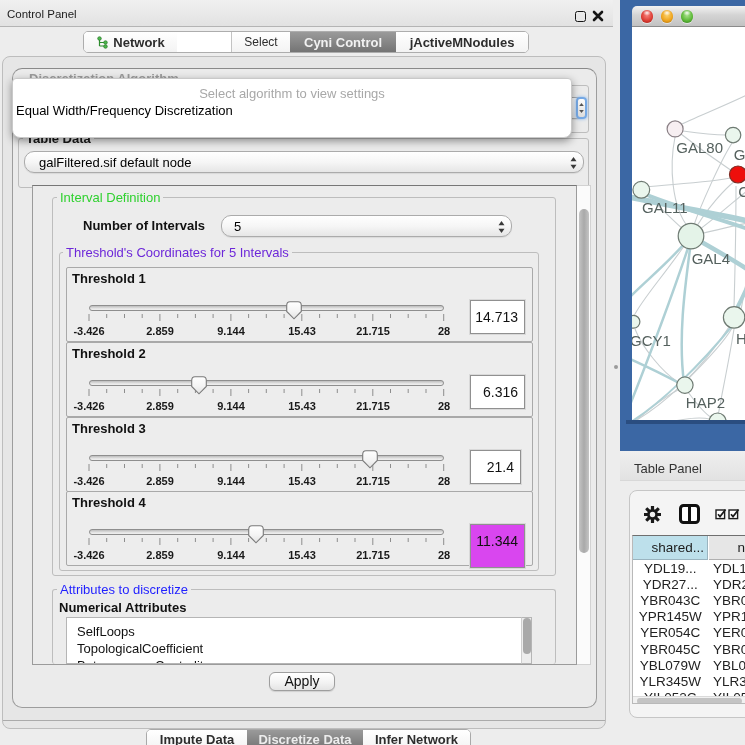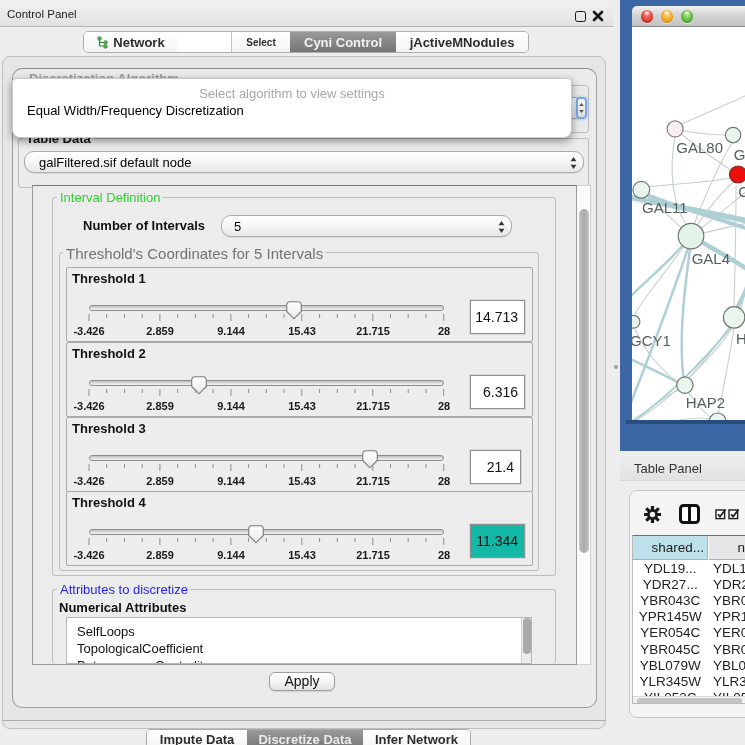--- a/index.html
+++ b/index.html
@@ -18,21 +18,21 @@
   </svg>
 
 <div class="abs" style="left:83px;top:31px;height:22px;border:1px solid #adadad;border-radius:5px;overflow:hidden;display:flex;background:#fff;">
     <div style="width:93px;background:linear-gradient(#ffffff,#f3f3f3);color:#2d2d2d;display:flex;align-items:center;justify-content:center;font-size:13px;font-weight:600;white-space:nowrap;"><svg width="13" height="13" viewBox="0 0 13 13" style="margin-right:4px;">
         <path d="M3.5 3 L3.5 10 M3.5 6.5 L9 6.5 M3.5 10 L9 10" stroke="#2e8b2e" stroke-width="1.2" fill="none"></path>
         <circle cx="3.5" cy="2.5" r="1.8" fill="#4db84d" stroke="#2a7a2a" stroke-width="0.7"></circle>
         <circle cx="9.5" cy="6.5" r="1.8" fill="#4db84d" stroke="#2a7a2a" stroke-width="0.7"></circle>
         <circle cx="9.5" cy="10.5" r="1.8" fill="#4db84d" stroke="#2a7a2a" stroke-width="0.7"></circle>
       </svg>Network</div>
     <div style="width:54px;background:linear-gradient(#ffffff,#f3f3f3);color:#2d2d2d;border-left:1px solid #c3c3c3;display:flex;align-items:center;justify-content:center;font-size:13px;font-weight:600;white-space:nowrap;margin-top:36px;">Style</div>
-    <div style="width:59px;background:linear-gradient(#ffffff,#f3f3f3);color:#2d2d2d;border-left:1px solid #c3c3c3;display:flex;align-items:center;justify-content:center;font-size:10px;font-weight:700;white-space:nowrap;">Select</div>
+    <div style="width:59px;background:linear-gradient(#ffffff,#f3f3f3);color:#2d2d2d;border-left:1px solid #c3c3c3;display:flex;align-items:center;justify-content:center;font-size:12px;font-weight:400;white-space:nowrap;">Select</div>
     <div style="width:106px;background:linear-gradient(#9a9a9a,#747474);color:#f2f2f2;display:flex;align-items:center;justify-content:center;font-size:13px;font-weight:600;white-space:nowrap;">Cyni Control</div>
     <div style="width:132px;background:linear-gradient(#ffffff,#f3f3f3);color:#2d2d2d;display:flex;align-items:center;justify-content:center;font-size:13px;font-weight:600;white-space:nowrap;">jActiveMNodules</div>
   </div>
 
 <div class="abs" style="left:2px;top:56px;width:604px;height:673px;background:#e6e6e6;border:1px solid #bdbdbd;border-radius:8px;"></div>
 <div class="abs" style="left:12px;top:68px;width:585px;height:640px;background:#ebebeb;border:1px solid #9d9d9d;border-top-color:#8a8a8a;border-radius:10px;"></div>
 
 <div class="abs" style="left:21px;top:85px;width:568px;height:48px;border:1px solid #bdbdbd;border-radius:3px;"></div>
 <div class="abs" style="left:26px;top:71px;font-size:13px;font-weight:bold;color:#9c9c9c;background:#ebebeb;padding:0 3px;">Discretization Algorithm</div>
 <div class="combo" style="left:26px;top:97px;width:560px;height:22px;"></div>
@@ -59,21 +59,21 @@
 <div class="abs" style="left:52px;top:197px;width:504px;height:379px;border:1px solid #bdbdbd;border-radius:3px;"></div>
 <div class="abs" style="left:57px;top:190px;font-size:13px;color:#2fd12f;background:#ececec;padding:0 3px;">Interval Definition</div>
 <div class="abs" style="left:83px;top:218px;font-size:13px;font-weight:bold;color:#111;">Number of Intervals</div>
 <div class="combo" style="left:221px;top:215px;width:291px;height:22px;line-height:21px;padding-left:12px;">5
   <svg width="7" height="12" viewBox="0 0 7 12" style="position:absolute;right:6px;top:5px;">
       <path d="M3.5 0 L6.5 4.2 L0.5 4.2 Z" fill="#3a3a3a"></path>
       <path d="M3.5 12 L6.5 7.8 L0.5 7.8 Z" fill="#3a3a3a"></path>
     </svg>
 </div>
 <div class="abs" style="left:59px;top:252px;width:480px;height:319px;border:1px solid #bdbdbd;border-radius:3px;"></div>
-<div class="abs" style="left:63px;top:245px;font-size:15px;color:#737373;background:#ececec;padding:0 3px;">Threshold's Coordinates for 5 Intervals</div>
+<div class="abs" style="left:63px;top:245px;font-size:13px;color:#6d28d9;background:#ececec;padding:0 3px;">Threshold's Coordinates for 5 Intervals</div>
 
 <div class="abs" style="left:66px;top:267px;width:467px;height:75px;background:#ededed;border:1px solid #a9a9a9;border-radius:2px;"></div>
 <div class="abs" style="left:72px;top:271px;font-size:13px;font-weight:bold;color:#111;">Threshold 1</div>
 <div class="abs" style="left:89.3px;top:305px;width:354.7px;height:6px;border:1px solid #8e8e8e;border-radius:3px;background:linear-gradient(#bdbdbd,#ececec 75%);"></div>
 <svg class="abs" width="357" height="8" style="left:88.3px;top:314px;">
     <line x1="1.0" y1="0" x2="1.0" y2="7" stroke="#8d8d8d" stroke-width="1"></line>
     <line x1="18.7" y1="0" x2="18.7" y2="4" stroke="#8d8d8d" stroke-width="1"></line>
     <line x1="36.5" y1="0" x2="36.5" y2="4" stroke="#8d8d8d" stroke-width="1"></line>
     <line x1="54.2" y1="0" x2="54.2" y2="4" stroke="#8d8d8d" stroke-width="1"></line>
     <line x1="71.9" y1="0" x2="71.9" y2="7" stroke="#8d8d8d" stroke-width="1"></line>
@@ -232,21 +232,21 @@
 <svg class="abs" width="18" height="20" style="left:247.0px;top:524.5px;">
 <defs>
       <linearGradient id="th4" x1="0" y1="0" x2="0" y2="1">
         <stop offset="0" stop-color="#ffffff"></stop>
         <stop offset="0.55" stop-color="#f4f4f4"></stop>
         <stop offset="1" stop-color="#e2e2e2"></stop>
       </linearGradient>
     </defs>
 <path d="M5 0.7 L13 0.7 Q16.3 0.7 16.3 4.5 L16.3 10.5 L9 17.8 L1.7 10.5 L1.7 4.5 Q1.7 0.7 5 0.7 Z" fill="url(#th4)" stroke="#7a7a7a" stroke-width="1.1"></path>
   </svg>
-<div class="abs" style="left:470px;top:524px;width:55px;height:34px;background:#14b8a6;border:1px solid #909090;box-shadow:0 0 0 1px #d9d9d9;font-size:14px;color:#111;text-align:right;line-height:32px;padding-right:6px;">11.344</div>
+<div class="abs" style="left:470px;top:524px;width:55px;height:44px;background:#d946ef;border:1px solid #909090;box-shadow:0 0 0 1px #d9d9d9;font-size:14px;color:#111;text-align:right;line-height:32px;padding-right:6px;">11.344</div>
 
 <div class="abs" style="left:52px;top:589px;width:504px;height:75px;border:1px solid #bdbdbd;border-radius:3px;border-bottom:none;"></div>
 <div class="abs" style="left:57px;top:582px;font-size:13px;color:#1f1fff;background:#ececec;padding:0 3px;">Attributes to discretize</div>
 <div class="abs" style="left:59px;top:600px;font-size:13px;font-weight:bold;color:#111;">Numerical Attributes</div>
 <div class="abs" style="left:66px;top:617px;width:455px;height:47px;background:#fff;border:1px solid #b5b5b5;border-right:none;overflow:hidden;">
   <div style="padding:5px 0 0 10px;font-size:13px;color:#111;line-height:17px;">SelfLoops<br>TopologicalCoefficient<br>BetweennessCentrality</div>
 </div>
 <div class="abs" style="left:521px;top:617px;width:11px;height:47px;background:#ededed;border:1px solid #b5b5b5;border-left:1px solid #cfcfcf;"></div>
 <div class="abs" style="left:522.5px;top:618px;width:8px;height:36px;background:#a9a9a9;border-radius:4px;"></div>
 
@@ -254,21 +254,21 @@
 
 <div class="abs" style="left:3px;top:720px;width:602px;height:1px;background:#ababab;"></div>
 <div class="abs" style="left:146px;top:729px;height:21px;border:1px solid #a9a9a9;border-radius:5px;overflow:hidden;display:flex;background:#fff;">
     <div style="width:100px;background:linear-gradient(#ffffff,#f3f3f3);color:#2d2d2d;display:flex;align-items:center;justify-content:center;font-size:13px;font-weight:600;white-space:nowrap;">Impute Data</div>
     <div style="width:116px;background:linear-gradient(#9a9a9a,#747474);color:#ededed;display:flex;align-items:center;justify-content:center;font-size:13px;font-weight:600;white-space:nowrap;">Discretize Data</div>
     <div style="width:107px;background:linear-gradient(#ffffff,#f3f3f3);color:#2d2d2d;display:flex;align-items:center;justify-content:center;font-size:13px;font-weight:600;white-space:nowrap;">Infer Network</div>
   </div>
 
 <div class="abs" style="left:12px;top:78px;width:560px;height:60px;background:#fff;border:1px solid #c9c9c9;border-radius:4px 4px 8px 8px;box-shadow:0 3px 8px rgba(0,0,0,0.42);z-index:30;">
   <div style="margin-top:7px;text-align:center;font-size:13px;color:#a8a8a8;">Select algorithm to view settings</div>
-  <div style="margin-top:2px;padding-left:14px;font-size:13px;color:#000;">Equal Width/Frequency Discretization</div>
+  <div style="margin-top:2px;padding-left:3px;font-size:13px;color:#000;">Equal Width/Frequency Discretization</div>
 </div>
 
 <div class="abs" style="left:613.5px;top:364.5px;width:4px;height:4px;border-radius:50%;background:#9a9a9a;"></div>
 
 <div class="abs" style="left:620px;top:0;width:125px;height:451px;background:#3b67a4;"></div>
 <div class="abs" style="left:626px;top:420px;width:119px;height:4px;background:#2a4d80;"></div>
 
 <div class="abs" style="left:632px;top:6px;width:113px;height:21px;background:linear-gradient(#f2f2f2,#d4d4d4 45%,#c2c2c2);border-bottom:1px solid #8b8b8b;border-top-left-radius:5px;"></div>
 
 <div class="abs" style="left:640.8px;top:10.2px;width:12.5px;height:12.5px;border-radius:50%;background:radial-gradient(ellipse 60% 40% at 50% 22%, rgba(255,255,255,.95), rgba(255,255,255,0) 55%), radial-gradient(circle at 50% 40%, #f7827c 0%, #dd3f36 55%, #9c150c 100%);box-shadow:0 1px 1px rgba(255,255,255,.55);"></div>

